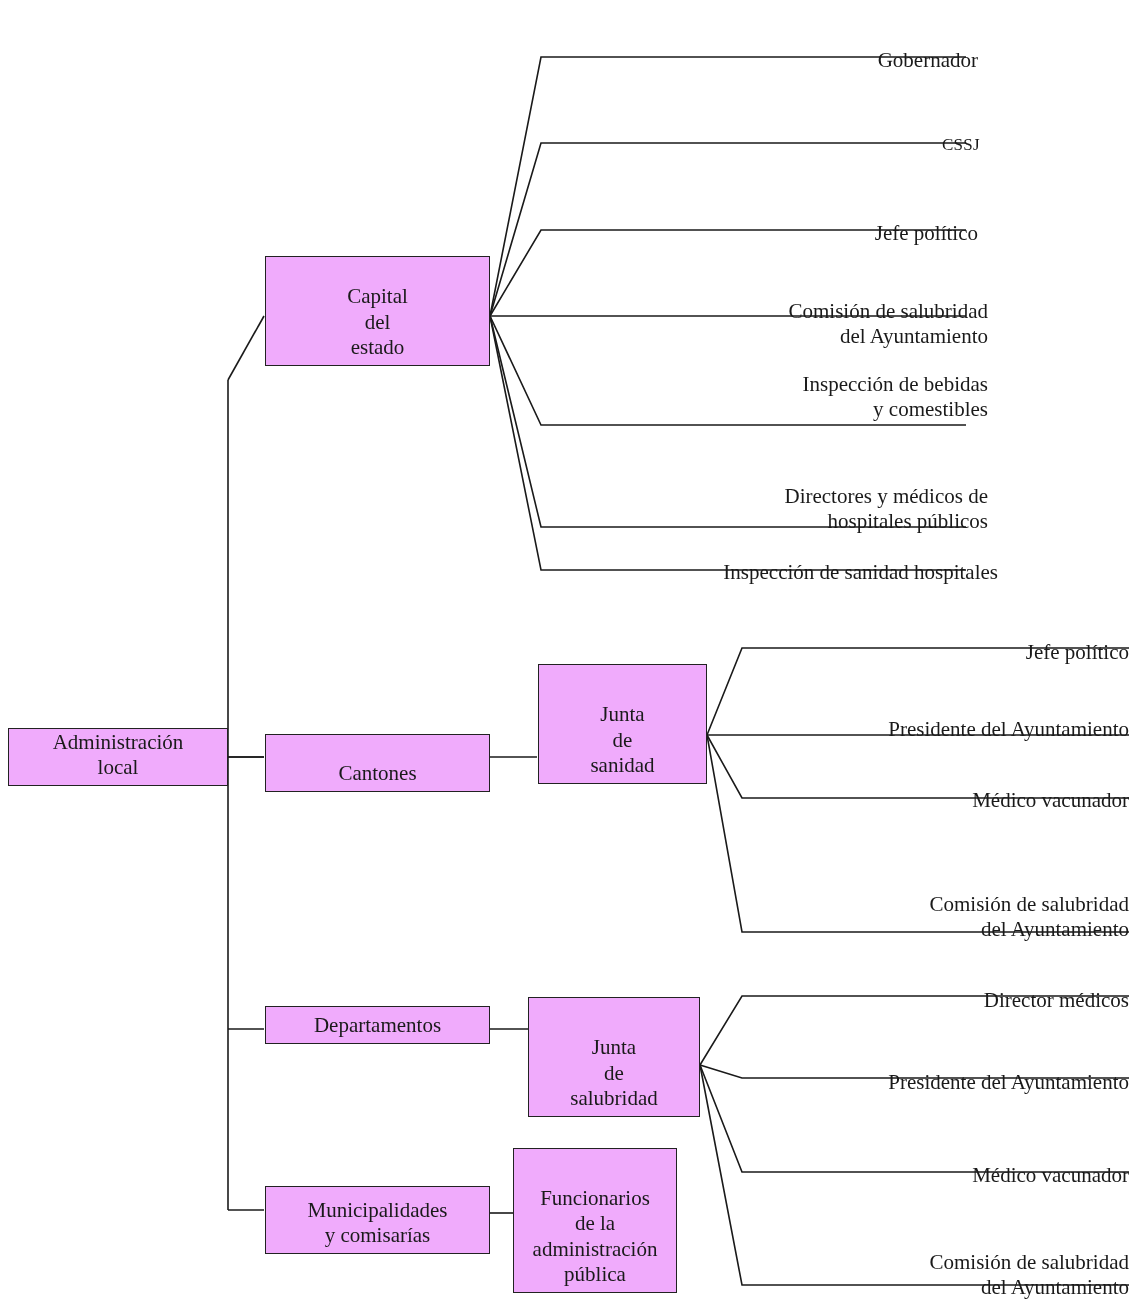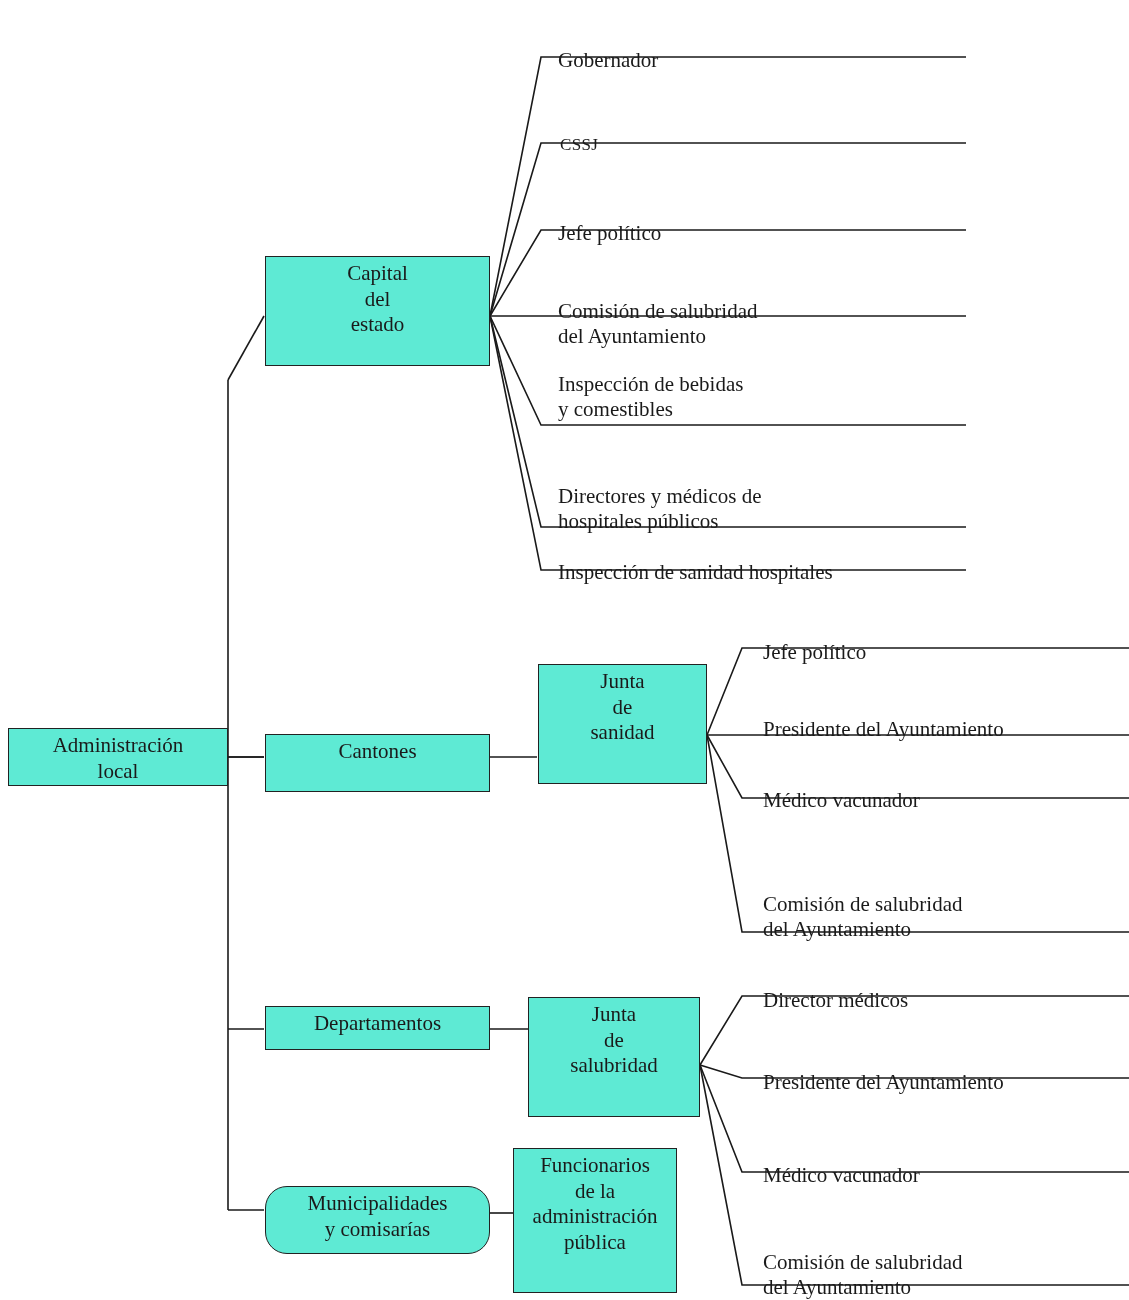--- a/index.html
+++ b/index.html
@@ -27,34 +27,34 @@
   }
   svg.lines path, svg.lines line {
     fill: none;
     stroke: #1a1a1a;
     stroke-width: 1.6;
   }
   .node {
     position: absolute;
     box-sizing: border-box;
     border: 1.4px solid #222222;
-    background: #5eead4;
+    background: #f0abfc;
     display: flex;
-    align-items: flex-start;
+    align-items: flex-end;
     justify-content: center;
     text-align: center;
     font-size: 21px;
     line-height: 1.22;
     padding: 4px 6px;
   }
   .leaf {
     position: absolute;
     font-size: 21px;
     line-height: 1.22;
-    text-align: left;
+    text-align: right;
     white-space: pre-line;
     background: transparent;
   }
   .leaf.small {
     font-size: 17px;
     letter-spacing: 0.3px;
   }
 </style>
 </head>
 <body>
@@ -108,25 +108,25 @@
   <div class="node" style="left:265px; top:256px; width:225px; height:110px;">
     <span style="white-space: pre-line;">Capital
 del
 estado</span>
   </div>
 
   <div class="node" style="left:265px; top:734px; width:225px; height:58px;">
     <span>Cantones</span>
   </div>
 
-  <div class="node" style="left:265px; top:1006px; width:225px; height:44px;">
+  <div class="node" style="left:265px; top:1006px; width:225px; height:38px;">
     <span>Departamentos</span>
   </div>
 
-  <div class="node" style="left:265px; top:1186px; width:225px; height:68px;border-radius:22px;">
+  <div class="node" style="left:265px; top:1186px; width:225px; height:68px;">
     <span style="white-space: pre-line;">Municipalidades
 y comisarías</span>
   </div>
 
   <div class="node" style="left:538px; top:664px; width:169px; height:120px;">
     <span style="white-space: pre-line;">Junta
 de
 sanidad</span>
   </div>
 

